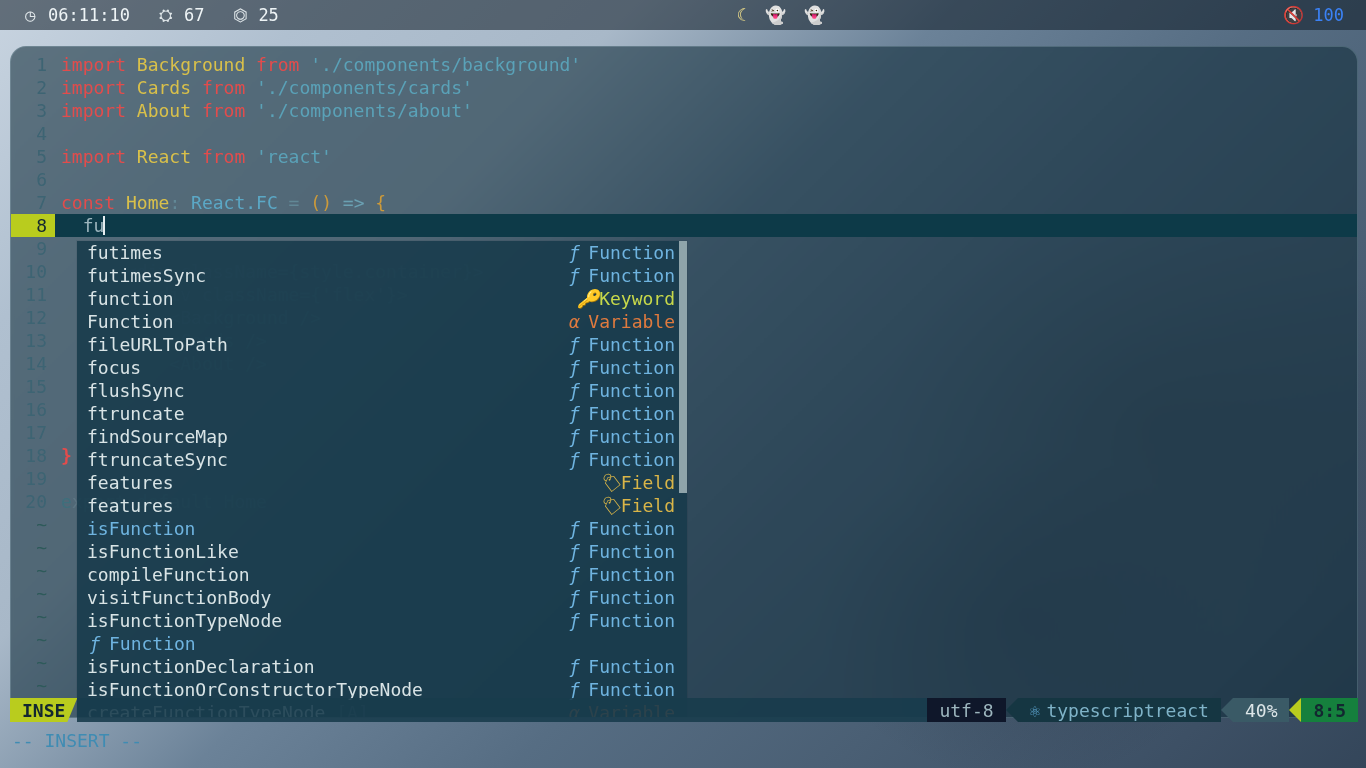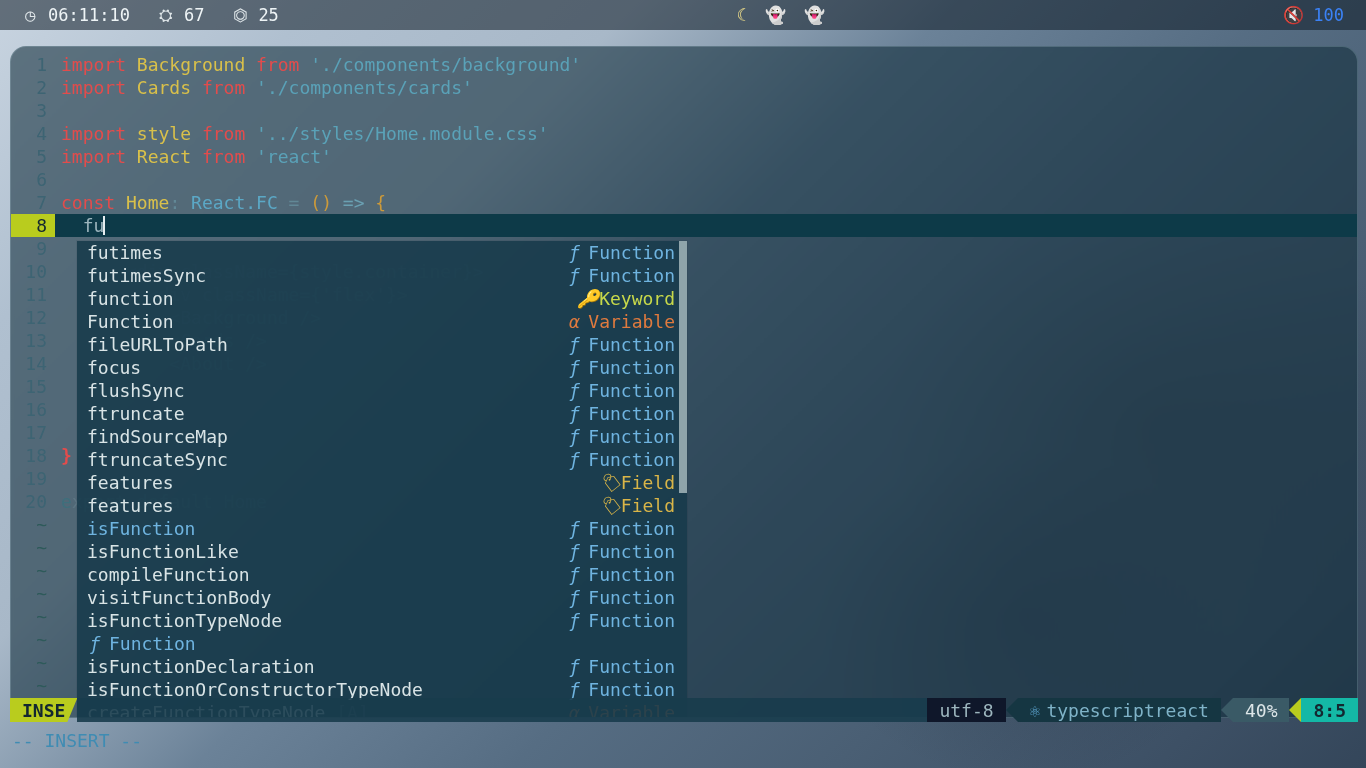--- a/index.html
+++ b/index.html
@@ -151,21 +151,21 @@
     display: flex;
     align-items: center;
     padding: 0 12px;
     white-space: pre;
   }
   .seg.mode { background: #b9cc1e; color: #132730; font-weight: bold; clip-path: polygon(0 0, 100% 0, calc(100% - 10px) 100%, 0 100%);}
   .statusline .spacer { flex: 1; background: rgba(24,60,76,0.90); height: 24px; }
   .seg.enc  { background: #0f172a; color: #9db6be; }
   .seg.ft   { background: #153642; color: #7fb3c8; }
   .seg.pct  { background: #3a5a66; color: #dde6e8; }
-  .seg.pos  { background: #14b8a6; color: #132730; font-weight: bold; }
+  .seg.pos  { background: #15803d; color: #132730; font-weight: bold; }
   .arrow-sep {
     width: 0; height: 0;
     border-top: 12px solid transparent;
     border-bottom: 12px solid transparent;
   }
   .arrow-sep.la { border-right: 12px solid #153642; }
   .arrow-sep.lb { border-right: 12px solid #3a5a66; }
   .arrow-sep.lc { border-right: 12px solid #b9cc1e; }
   .ft-ico { color: #5fa8d4; margin-right: 6px; }
 
@@ -209,24 +209,24 @@
       <div class="row">
         <div class="gut">1</div>
         <div class="txt"><span class="kw-imp">import </span><span class="ident">Background </span><span class="kw-from">from </span><span class="str">'./components/background'</span></div>
       </div>
       <div class="row">
         <div class="gut">2</div>
         <div class="txt"><span class="kw-imp">import </span><span class="ident">Cards </span><span class="kw-from">from </span><span class="str">'./components/cards'</span></div>
       </div>
       <div class="row">
         <div class="gut">3</div>
+        <div class="txt"><span class="kw-imp">import </span><span class="ident">About </span><span class="kw-from">from </span><span class="str">'./components/about'</span></div>
       </div>
       <div class="row">
         <div class="gut">4</div>
-        <div class="txt"><span class="kw-imp">import </span><span class="ident">style </span><span class="kw-from">from </span><span class="str">'../styles/Home.module.css'</span></div>
       </div>
       <div class="row">
         <div class="gut">5</div>
         <div class="txt"><span class="kw-imp">import </span><span class="ident">React </span><span class="kw-from">from </span><span class="str">'react'</span></div>
       </div>
       <div class="row">
         <div class="gut">6</div>
         <div class="txt"></div>
       </div>
       <div class="row">

